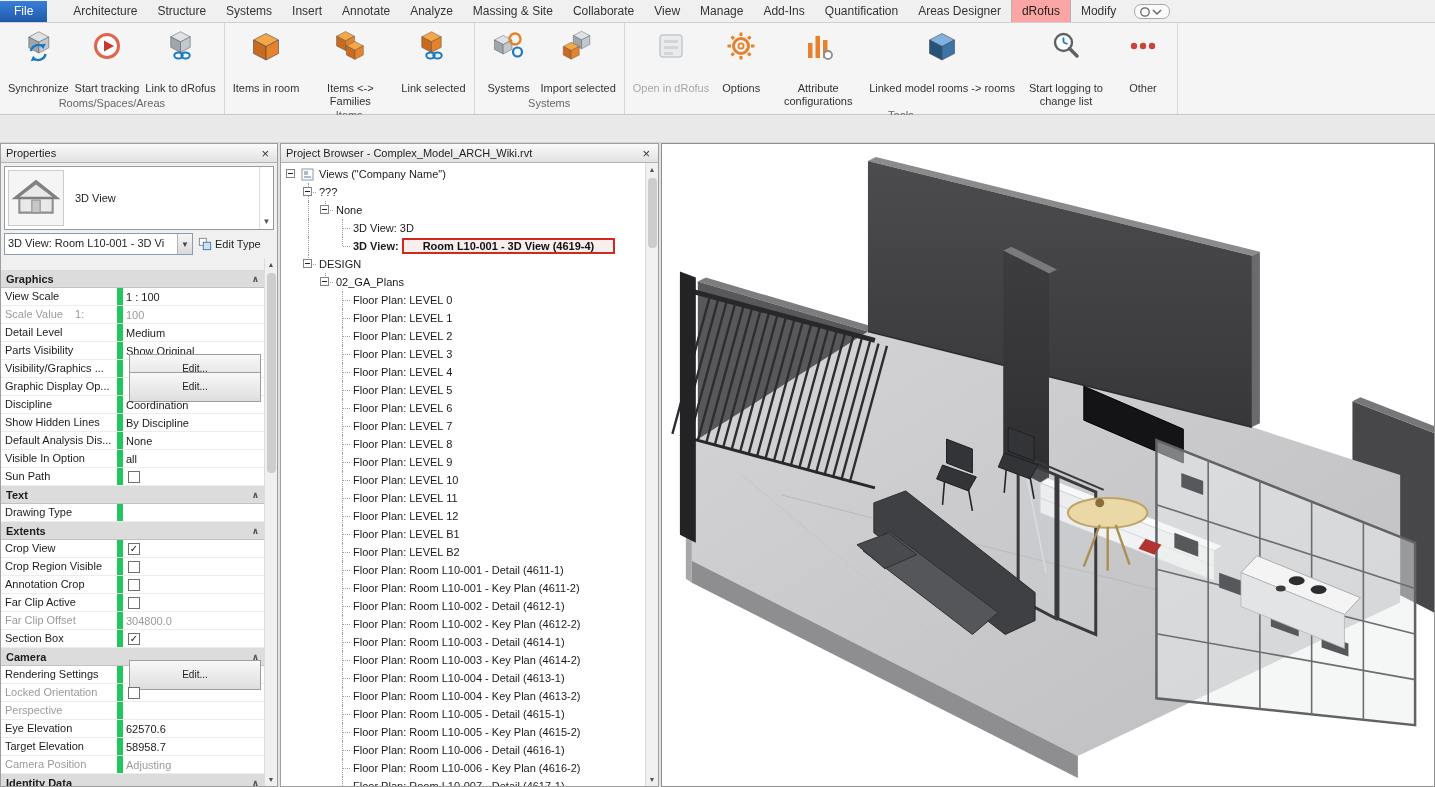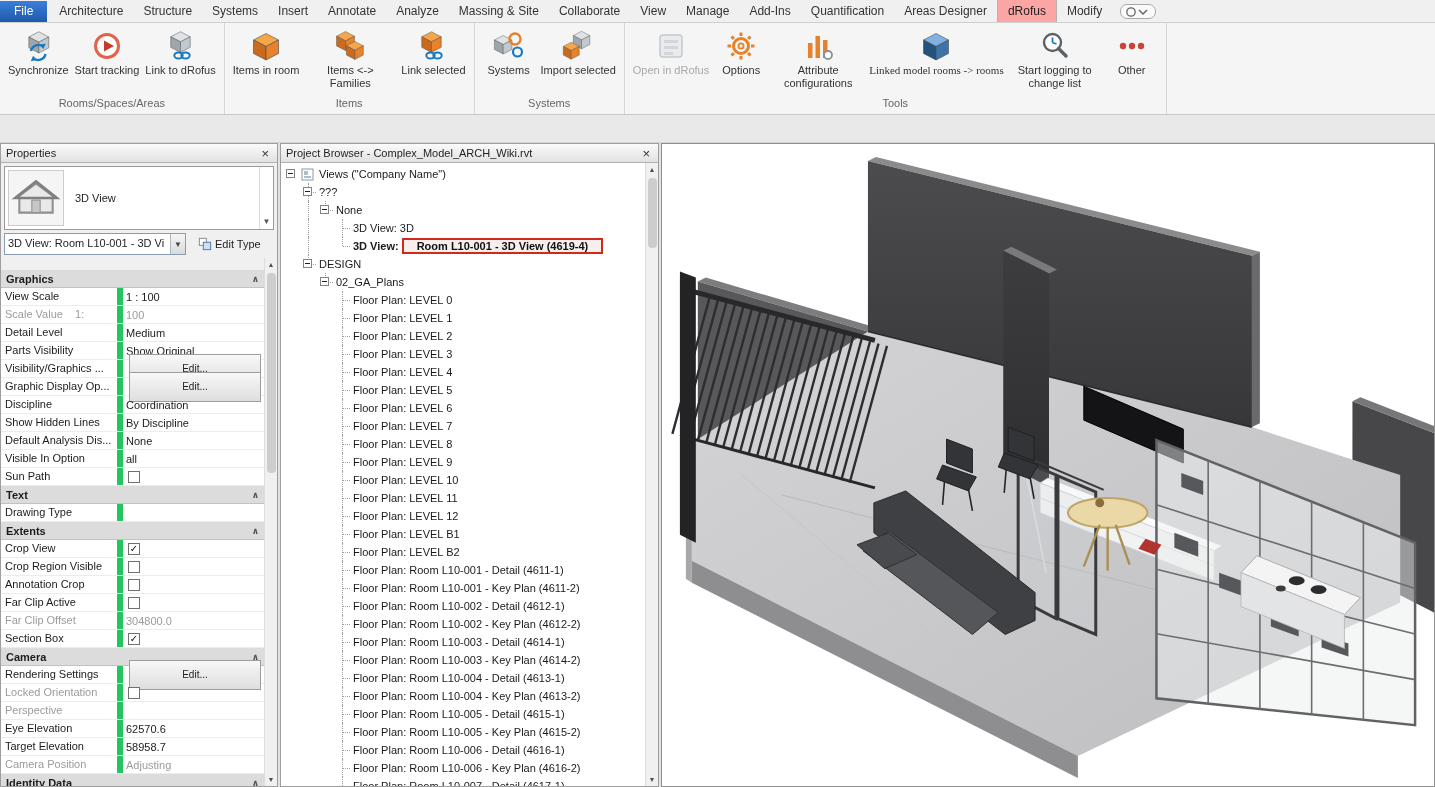--- a/index.html
+++ b/index.html
@@ -3,51 +3,51 @@
 <meta charset="utf-8">
 <style>
 *{margin:0;padding:0;box-sizing:border-box;}
 html,body{width:1435px;height:787px;overflow:hidden;background:#ececec;font-family:"Liberation Sans","DejaVu Sans",sans-serif;}
 .app{width:1435px;height:787px;display:flex;flex-direction:column;}
 
 
 .tabbar{height:23px;background:#f0f0f0;display:flex;align-items:flex-end;border-bottom:1px solid #cfcfcf;}
 .tabs{display:flex;align-items:flex-end;}
 .tab{font-size:12px;color:#333;padding:19px 10px 4px;white-space:nowrap;cursor:default;}
-.tab-file{background:linear-gradient(#3a7edb,#1f5aa8);color:#fff;padding:3px 14px 4px;margin-right:2px;text-align:center;}
+.tab-file{background:linear-gradient(#3a7edb,#1f5aa8);color:#fff;padding:3px 14px 4px;margin-right:16px;text-align:center;}
 .tab-active{background:#fca5a5;border:1px solid #b3b3b3;border-bottom:none;color:#1e1e1e;}
 .ribbon-toggle{margin-left:8px;margin-bottom:3px;border:1px solid #a8a8a8;border-radius:7px;background:#fafafa;height:15px;display:flex;align-items:center;padding:0 4px;}
 
 
 .ribbon{height:92px;background:#f5f5f5;display:flex;border-bottom:1px solid #c6c6c6;}
 .rgroup{display:flex;flex-direction:column;border-right:1px solid #d6d6d6;}
 .rbtns{flex:1;display:flex;align-items:flex-start;padding:4px 5px 0;}
-.rbtn{min-width:58px;max-width:96px;display:flex;flex-direction:column;align-items:center;text-align:center;padding:2px 3px;border-radius:2px;}
-.rbtn.wide{max-width:170px;font-family:Liberation Serif, serif;}
+.rbtn{min-width:58px;max-width:96px;display:flex;flex-direction:column;align-items:center;text-align:center;padding:2px 3px;border-radius:2px;gap:18px;}
+.rbtn.wide{max-width:170px;}
 .ricon{height:34px;display:flex;align-items:center;justify-content:center;}
 .rlbl{font-size:11px;color:#333;line-height:1.15;margin-top:1px;}
 .rbtn.disabled .rlbl{color:#a8a8a8;}
 .rlabel{height:17px;text-align:center;font-size:11px;color:#666;}
 .gapstrip{height:28px;background:#e9e9e9;border-bottom:1px solid #d4d4d4;}
 
 
 .main{flex:1;display:flex;min-height:0;background:#e2e2e2;}
 .panel{background:#f0f0f0;border:1px solid #9e9e9e;display:flex;flex-direction:column;min-height:0;}
 .props{width:278px;}
 .browser{width:379px;margin-left:2px;}
 .phead{height:19px;background:linear-gradient(#fbfbfb,#e1e1e1);border-bottom:1px solid #b2b2b2;display:flex;align-items:center;padding:0 5px;font-size:11px;color:#1e1e1e;flex:0 0 19px;}
 .phead .ttl{flex:1;white-space:nowrap;overflow:hidden;}
 .phead .x{font-size:13px;color:#333;padding:0 3px;line-height:1;}
 
 
 .typesel{margin:3px;height:64px;background:#fff;border:1px solid #9a9a9a;display:flex;align-items:center;flex:0 0 64px;}
 .thumb{width:56px;height:56px;margin:3px;border:1px solid #cccccc;background:#f5f5f5;display:flex;align-items:center;justify-content:center;}
 .tname{font-size:11px;color:#1e1e1e;margin-left:8px;flex:1;}
 .tdrop{width:14px;align-self:stretch;border-left:1px solid #dcdcdc;display:flex;align-items:flex-end;justify-content:center;color:#555;font-size:8px;padding-bottom:3px;}
-.selrow{display:flex;margin:0 3px 3px;height:22px;gap:10px;flex:0 0 22px;}
+.selrow{display:flex;margin:0 3px 3px;height:22px;gap:3px;flex:0 0 22px;}
 .combo{flex:1;background:#fff;border:1px solid #8a9cb2;display:flex;align-items:stretch;font-size:11px;min-width:0;}
 .cval{flex:1;padding:3px 3px 0;white-space:nowrap;overflow:hidden;color:#1e1e1e;}
 .cbtn{width:15px;background:linear-gradient(#f5f5f5,#dadada);border-left:1px solid #aab6c4;display:flex;align-items:center;justify-content:center;font-size:8px;color:#444;}
 .edittype{width:78px;display:flex;align-items:center;gap:3px;font-size:11px;color:#1e1e1e;padding:0 2px;white-space:nowrap;}
 
 
 .pgrid{flex:1;position:relative;overflow:hidden;background:#f0f0f0;}
 .pgrid-in{position:absolute;left:0;top:12px;right:13px;}
 .psec{height:18px;background:#dcdcdc;border-bottom:1px solid #c2c2c2;display:flex;align-items:center;padding:0 5px;font-size:11px;font-weight:bold;color:#1c1c1c;}
 .psec .chev{margin-left:auto;color:#555;font-size:9px;}
@@ -74,21 +74,21 @@
 .tconn{width:17px;flex:0 0 17px;height:100%;position:relative;}
 .tconn::before{content:"";position:absolute;left:8px;top:0;height:9px;width:0;border-left:1px dotted #9f9f9f;}
 .tconn.cont::before{height:100%;}
 .tconn::after{content:"";position:absolute;left:9px;width:7px;top:9px;border-top:1px dotted #9f9f9f;}
 .tconn.root::before,.tconn.root::after{display:none;}
 .texp{position:absolute;left:3px;top:4px;width:9px;height:9px;border:1px solid #848484;background:#fff;z-index:1;}
 .texp::after{content:"";position:absolute;left:1px;right:1px;top:3px;border-top:1px solid #222;}
 .ticon{margin:0 3px 0 1px;display:flex;}
 .tlabel{padding:0 2px;}
 .trow.sel .tlabel{font-weight:bold;}
-.thl{font-weight:bold;border:2px solid #d3281e;padding:0 13px;margin-left:1px;background:#f6efee;color:#111;}
+.thl{font-weight:bold;border:2px solid #d3281e;padding:0 19px;margin-left:1px;background:#f6efee;color:#111;}
 
 
 .viewport{flex:1;margin-left:2px;background:#ffffff;border:1px solid #8f8f8f;position:relative;overflow:hidden;}
 .viewport svg{display:block;width:100%;height:100%;}
 </style>
 </head>
 <body>
 
 <div class="app">
 

